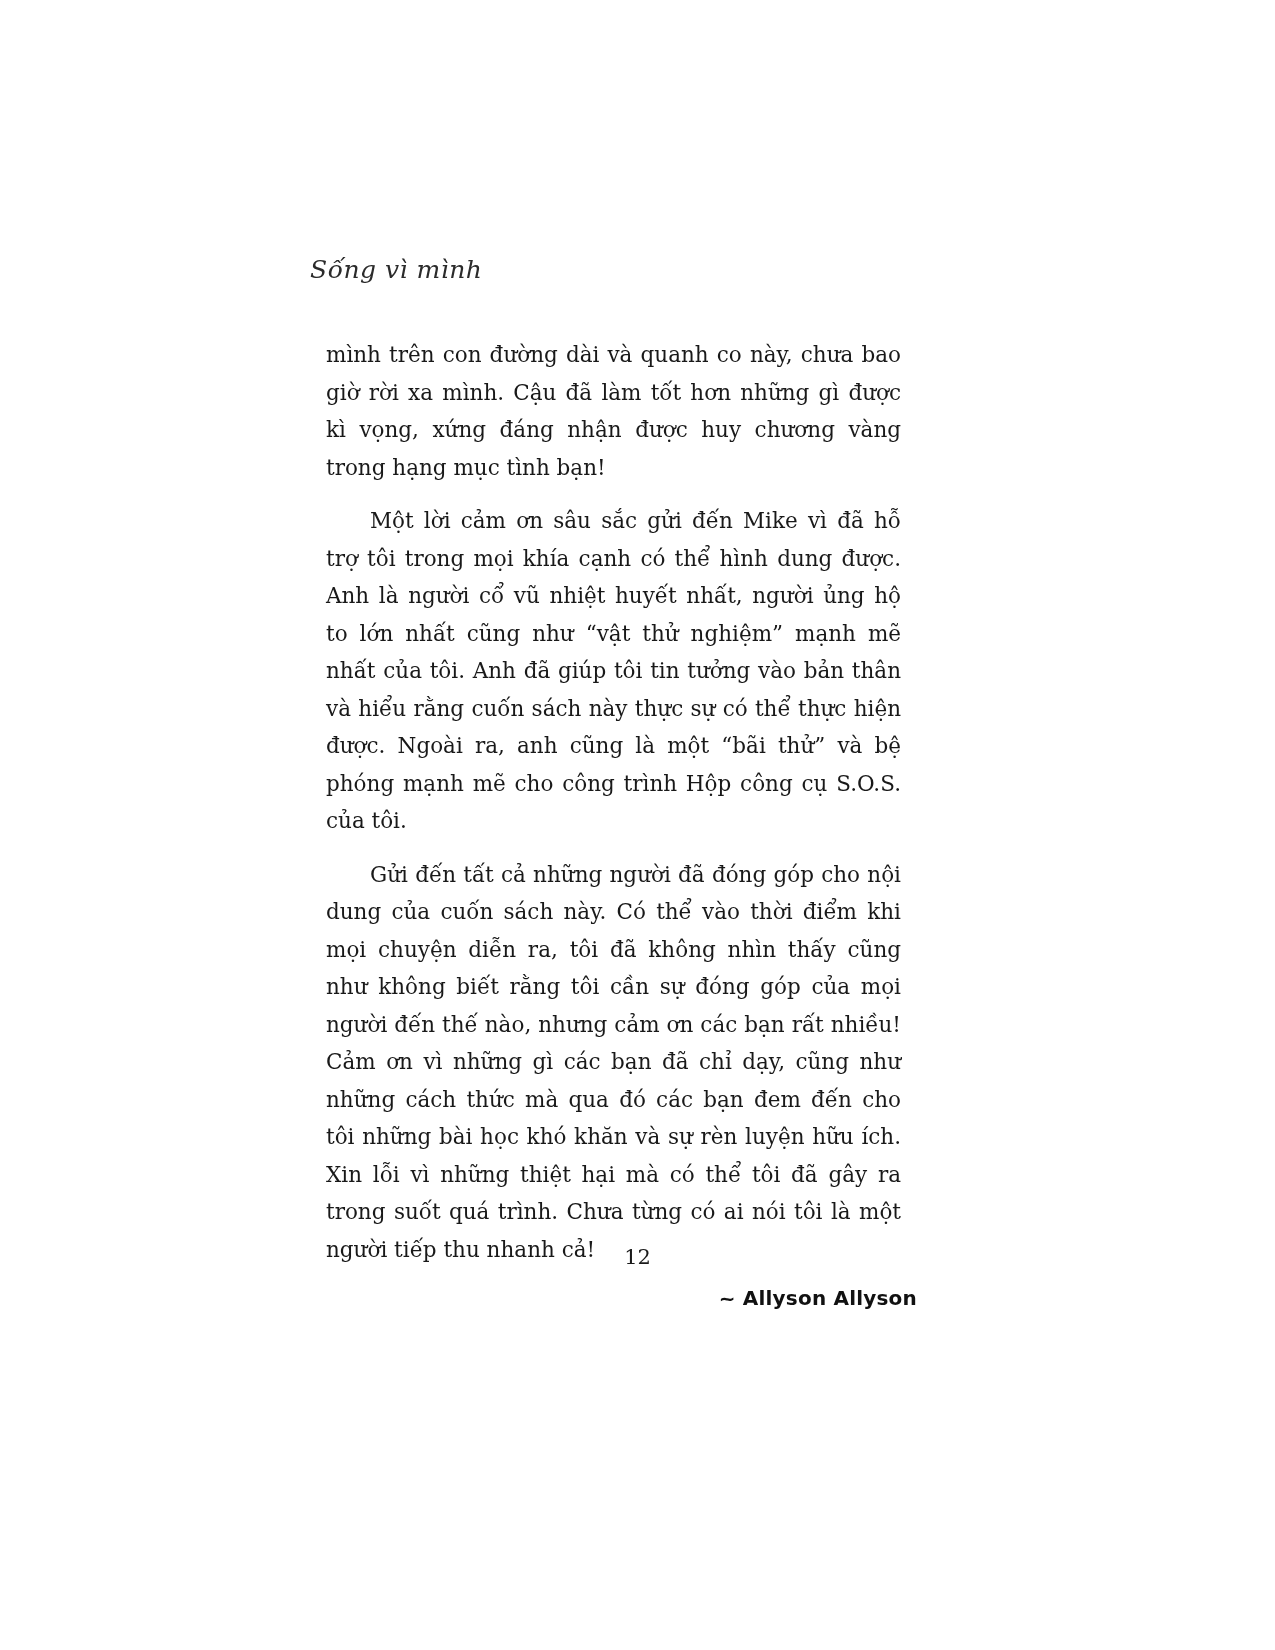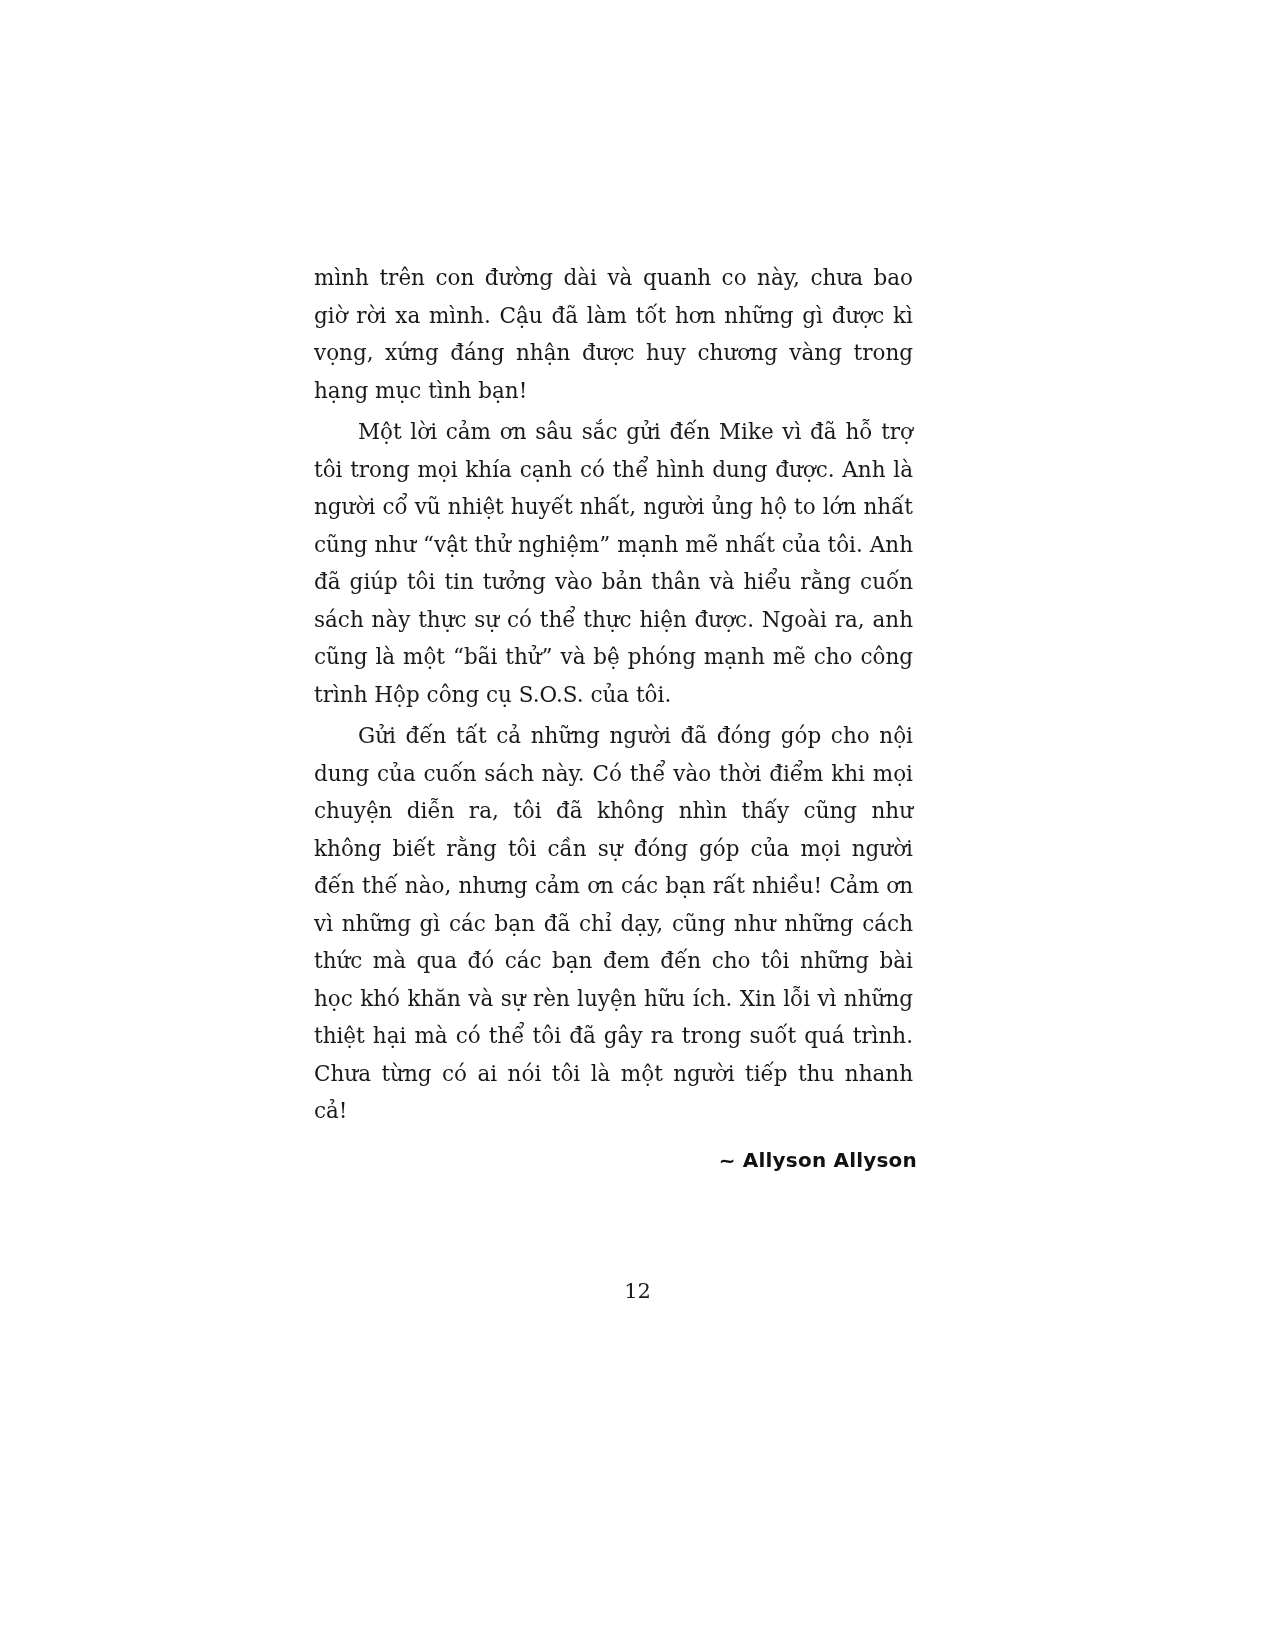--- a/index.html
+++ b/index.html
@@ -36,54 +36,55 @@
     letter-spacing: 0.5px;
     margin: 0 0 52px 0;
     font-weight: 400;
   }
   .para {
     font-family: "DejaVu Serif", serif;
     font-size: 21.5px;
     line-height: 37.5px;
     text-align: justify;
     text-justify: inter-word;
-    margin: 4px;
+    margin: 16px;
     color: #191919;
   }
   .para + .para {
     margin-top: 2px;
   }
   .para.indent {
     text-indent: 44px;
   }
   .signature {
     font-family: "DejaVu Sans", sans-serif;
     font-weight: bold;
     font-size: 20px;
     text-align: right;
     margin-top: 18px;
     color: #111111;
     letter-spacing: 0.2px;
   }
   .folio {
     position: absolute;
     left: 0;
-    top: 1279px;
+    top: 1245px;
     width: 1275px;
     text-align: center;
     font-family: "DejaVu Serif", serif;
     font-size: 21px;
     color: #1a1a1a;
   }
 </style>
 </head>
 <body>
 
 <div class="page">
   <div class="content">
+    <div class="running-head">Sống vì mình</div>
 
     <p class="para">mình trên con đường dài và quanh co này, chưa bao giờ rời xa mình. Cậu đã làm tốt hơn những gì được kì vọng, xứng đáng nhận được huy chương vàng trong hạng mục tình bạn!</p>
 
     <p class="para indent">Một lời cảm ơn sâu sắc gửi đến Mike vì đã hỗ trợ tôi trong mọi khía cạnh có thể hình dung được. Anh là người cổ vũ nhiệt huyết nhất, người ủng hộ to lớn nhất cũng như “vật thử nghiệm” mạnh mẽ nhất của tôi. Anh đã giúp tôi tin tưởng vào bản thân và hiểu rằng cuốn sách này thực sự có thể thực hiện được. Ngoài ra, anh cũng là một “bãi thử” và bệ phóng mạnh mẽ cho công trình Hộp công cụ S.O.S. của tôi.</p>
 
     <p class="para indent">Gửi đến tất cả những người đã đóng góp cho nội dung của cuốn sách này. Có thể vào thời điểm khi mọi chuyện diễn ra, tôi đã không nhìn thấy cũng như không biết rằng tôi cần sự đóng góp của mọi người đến thế nào, nhưng cảm ơn các bạn rất nhiều! Cảm ơn vì những gì các bạn đã chỉ dạy, cũng như những cách thức mà qua đó các bạn đem đến cho tôi những bài học khó khăn và sự rèn luyện hữu ích. Xin lỗi vì những thiệt hại mà có thể tôi đã gây ra trong suốt quá trình. Chưa từng có ai nói tôi là một người tiếp thu nhanh cả!</p>
 
     <div class="signature">~ Allyson Allyson</div>
   </div>
 

